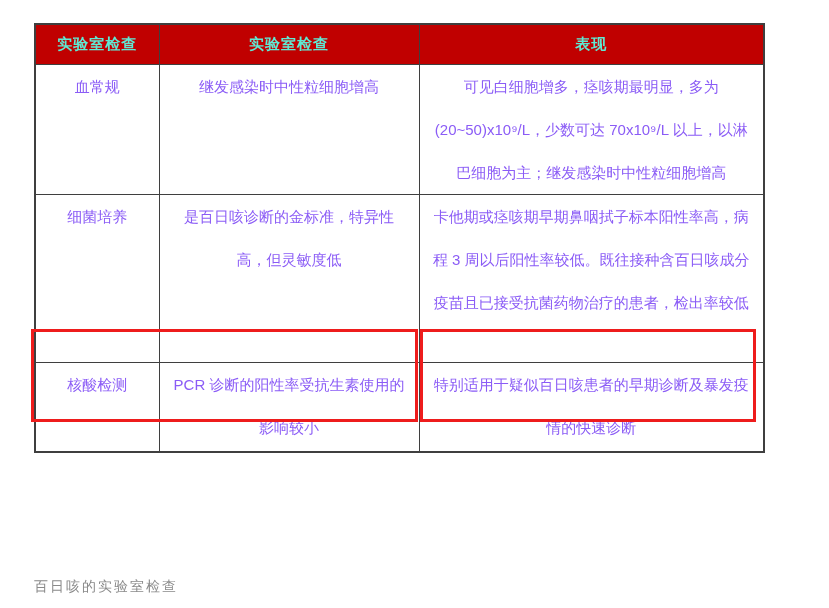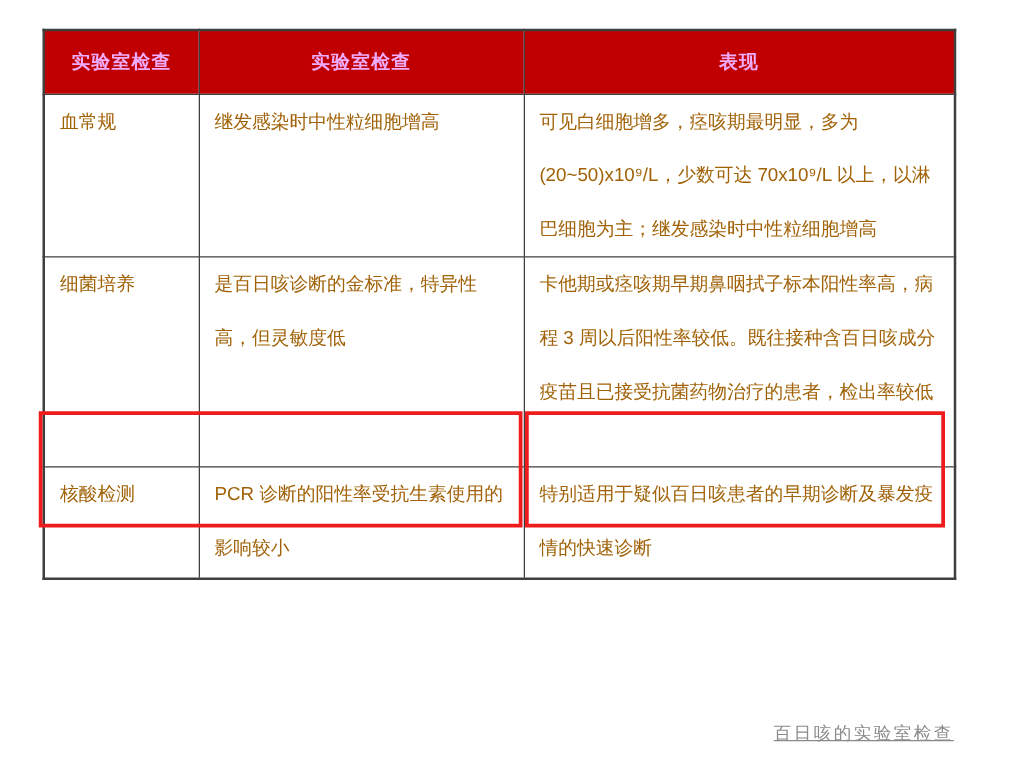--- a/index.html
+++ b/index.html
@@ -25,35 +25,35 @@
     border: 2px solid #3f3f3f;
   }
   table.lab-table th,
   table.lab-table td {
     border: 1px solid #3f3f3f;
     box-sizing: border-box;
     overflow: hidden;
   }
   table.lab-table th {
     background: #c00000;
-    color: #f0abfc;
+    color: #5eead4;
     font-size: 15px;
     font-weight: bold;
-    height: 51px;
+    height: 40px;
     text-align: center;
     vertical-align: middle;
     letter-spacing: 1px;
   }
   table.lab-table td {
-    color: #a16207;
+    color: #8b5cf6;
     font-size: 15px;
     line-height: 43px;
     padding: 0 12px;
     vertical-align: top;
-    text-align: left;
+    text-align: center;
   }
   tr.r1 td { height: 130px; }
   tr.r2 td { height: 168px; }
   tr.r3 td { height: 90px; margin-left: 33px;  }
   tr.r4 td { height: 128px; }
   .col-test  { width: 124px; }
   .col-sig   { width: 260px; }
   .col-manif { width: 345px; }
   .hl-box {
     position: absolute;
@@ -63,26 +63,25 @@
     background: transparent;
     z-index: 5;
   }
   .hl-box.left  { left: 31px;  top: 329px; width: 387px; height: 93px; }
   .hl-box.right { left: 420px; top: 329px; width: 336px; height: 93px; }
   .caption {
     position: absolute;
     left: 34px;
     top: 576px;
     width: 729px;
-    text-align: right;
+    text-align: left;
     color: #8a8a8a;
     font-size: 14px;
     line-height: 20px;
     letter-spacing: 2px;
-    text-decoration: underline;
   }
 </style>
 </head>
 <body>
 
 <div class="page">
 
   <table class="lab-table">
     <colgroup>
       <col class="col-test">

